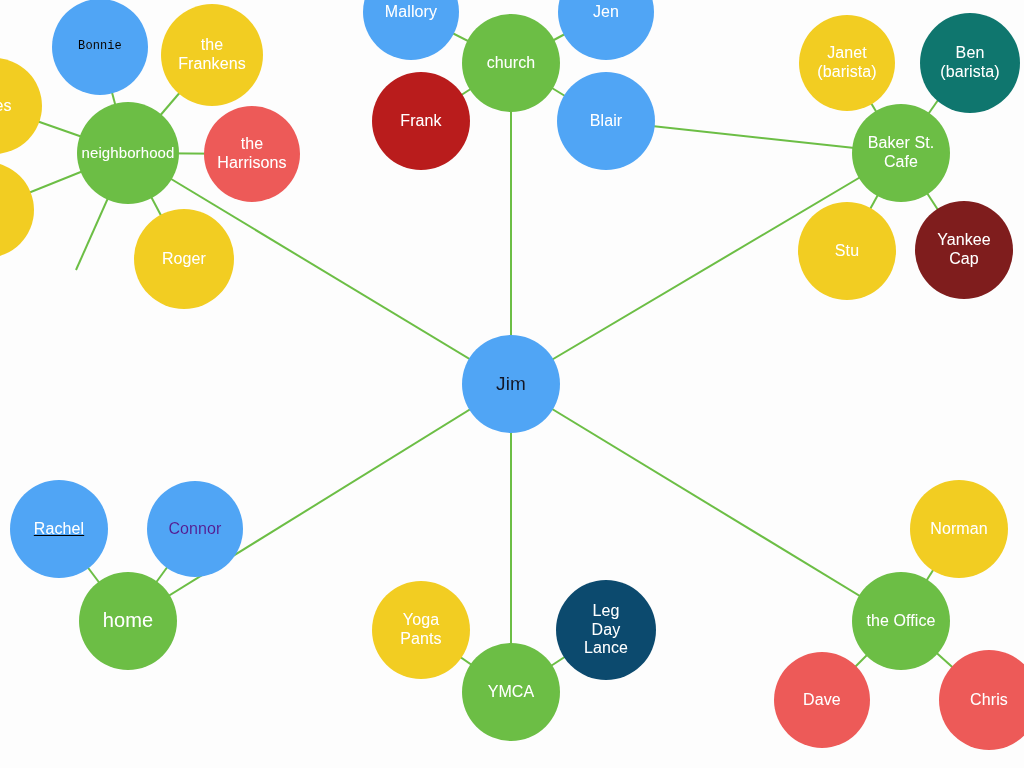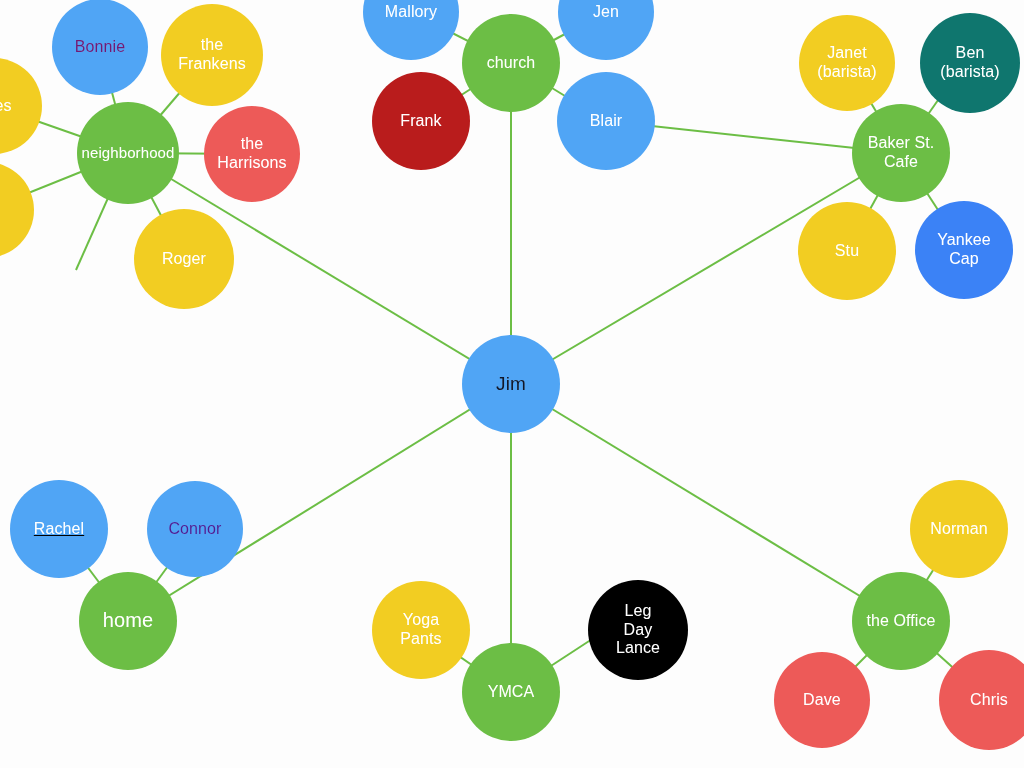--- a/index.html
+++ b/index.html
@@ -104,21 +104,21 @@
       <div class="node" style="left: 79px; top: 572px; width: 98px; height: 98px; background: rgb(108, 190, 69);">
         <span class="node-label" style="font-size: 20px; color: rgb(255, 255, 255);">home</span>
       </div>
       <div class="node" style="left: 462px; top: 643px; width: 98px; height: 98px; background: rgb(108, 190, 69);">
         <span class="node-label" style="font-size: 16px; color: rgb(255, 255, 255);">YMCA</span>
       </div>
       <div class="node" style="left: 852px; top: 572px; width: 98px; height: 98px; background: rgb(108, 190, 69);">
         <span class="node-label" style="font-size: 16px; color: rgb(255, 255, 255);">the Office</span>
       </div>
       <div class="node" style="left: 52px; top: -1px; width: 96px; height: 96px; background: rgb(80, 165, 245);">
-        <span class="node-label" style="font-size: 16px; color: #701a75;">Bonnie</span>
+        <span class="node-label" style="font-size: 12px; color: #000000; font-family: Liberation Mono, monospace;">Bonnie</span>
       </div>
       <div class="node" style="left: 161px; top: 4px; width: 102px; height: 102px; background: rgb(242, 205, 34);">
         <span class="node-label" style="font-size: 16px; color: rgb(255, 255, 255);">the
 Frankens</span>
       </div>
       <div class="node" style="left: 204px; top: 106px; width: 96px; height: 96px; background: rgb(237, 90, 88);">
         <span class="node-label" style="font-size: 16px; color: rgb(255, 255, 255);">the
 Harrisons</span>
       </div>
       <div class="node" style="left: -54px; top: 58px; width: 96px; height: 96px; background: rgb(242, 205, 34);">
@@ -146,35 +146,35 @@
         <span class="node-label" style="font-size: 16px; color: rgb(255, 255, 255);">Janet
 (barista)</span>
       </div>
       <div class="node" style="left: 920px; top: 13px; width: 100px; height: 100px; background: #0f766e; justify-content: center;">
         <span class="node-label" style="font-size: 16px; color: rgb(255, 255, 255);">Ben
 (barista)</span>
       </div>
       <div class="node" style="left: 798px; top: 202px; width: 98px; height: 98px; background: rgb(242, 205, 34);">
         <span class="node-label" style="font-size: 16px; color: rgb(255, 255, 255);">Stu</span>
       </div>
-      <div class="node" style="left: 915px; top: 201px; width: 98px; height: 98px; background: #3b82f6;">
+      <div class="node" style="left: 915px; top: 201px; width: 98px; height: 98px; background: #7f1d1d;">
         <span class="node-label" style="font-size: 16px; color: rgb(255, 255, 255);">Yankee
 Cap</span>
       </div>
       <div class="node" style="left: 10px; top: 480px; width: 98px; height: 98px; background: rgb(80, 165, 245); text-decoration: underline;">
         <span class="node-label" style="font-size: 16px; color: rgb(255, 255, 255);">Rachel</span>
       </div>
       <div class="node" style="left: 147px; top: 481px; width: 96px; height: 96px; background: rgb(80, 165, 245);">
         <span class="node-label" style="font-size: 16px; color: #4c1d95;">Connor</span>
       </div>
       <div class="node" style="left: 372px; top: 581px; width: 98px; height: 98px; background: rgb(242, 205, 34);">
         <span class="node-label" style="font-size: 16px; color: rgb(255, 255, 255);">Yoga
 Pants</span>
       </div>
-      <div class="node" style="left: 588px; top: 580px; width: 100px; height: 100px; background: #000000;">
+      <div class="node" style="left: 556px; top: 580px; width: 100px; height: 100px; background: #0c4a6e;">
         <span class="node-label" style="font-size: 16px; color: rgb(255, 255, 255);">Leg
 Day
 Lance</span>
       </div>
       <div class="node" style="left: 910px; top: 480px; width: 98px; height: 98px; background: rgb(242, 205, 34);">
         <span class="node-label" style="font-size: 16px; color: rgb(255, 255, 255);">Norman</span>
       </div>
       <div class="node" style="left: 774px; top: 652px; width: 96px; height: 96px; background: rgb(237, 90, 88);">
         <span class="node-label" style="font-size: 16px; color: rgb(255, 255, 255);">Dave</span>
       </div>

